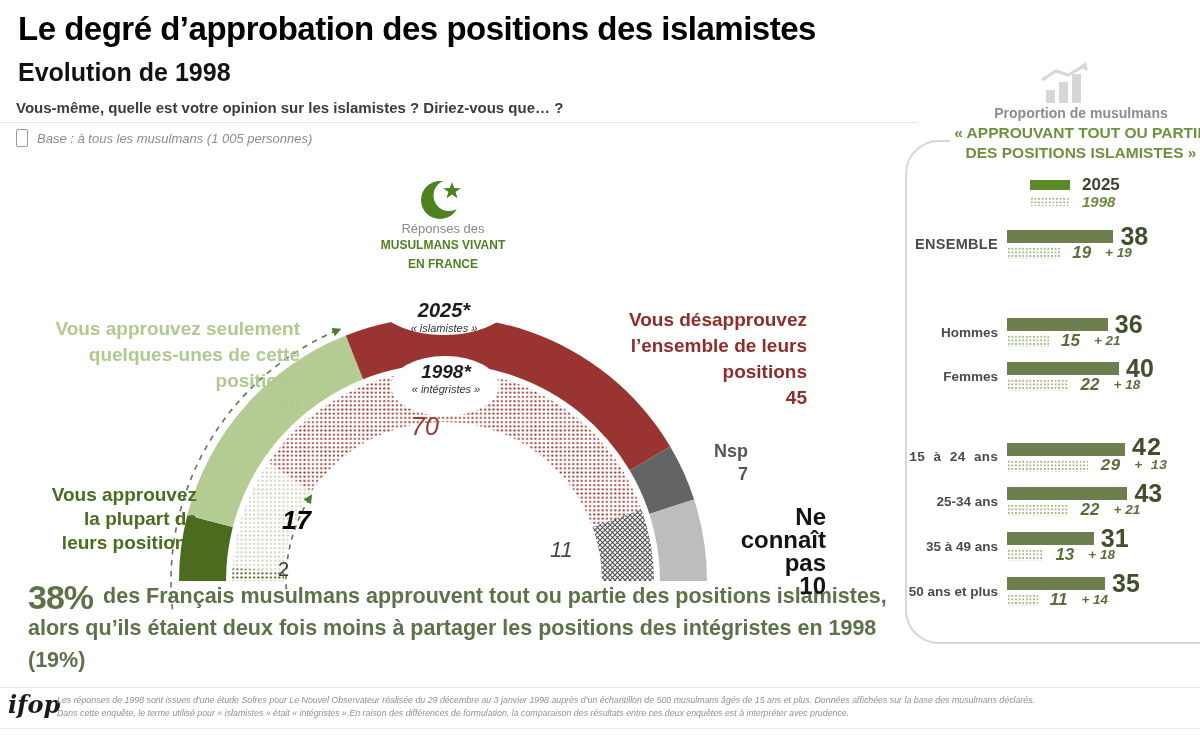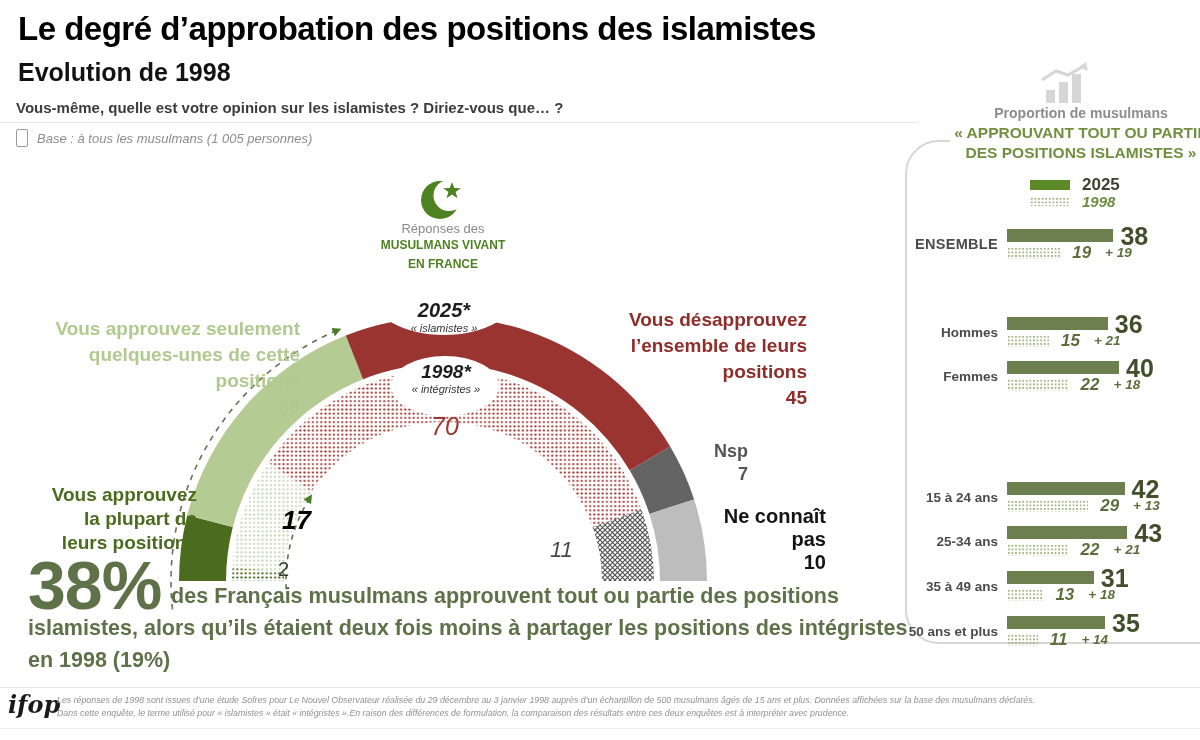--- a/index.html
+++ b/index.html
@@ -23,27 +23,27 @@
   .badge{left:358px;top:221px;width:170px;text-align:center;}
   .badge .kick{font-size:13px;color:#8a8a8a;}
   .badge .l1,.badge .l2{font-size:12px;font-weight:bold;color:#4e8221;line-height:19px;}
 
   
   .glabel{text-align:right;font-weight:bold;z-index:3;}
   .lab-some{left:30px;top:316px;width:270px;font-size:19px;line-height:26px;color:#b1c98f;}
   .lab-most{left:12px;top:483px;width:185px;font-size:19px;line-height:24px;color:#4b6b1f;}
   .lab-disapprove{left:572px;top:307px;width:235px;font-size:19px;line-height:26px;color:#8e2d29;}
   .lab-nsp{left:688px;top:440px;width:60px;font-size:18px;line-height:23px;color:#555;}
-  .lab-unknown{left:714px;top:505px;width:112px;font-size:20px;line-height:23px;color:#141414;}
+  .lab-unknown{left:714px;top:505px;width:112px;font-size:24px;line-height:23px;color:#141414;}
   .ring-lab{left:384px;top:299px;width:120px;text-align:center;z-index:3;}
   .ring-lab .yr{font-size:20px;font-weight:bold;font-style:italic;color:#1d1d1d;}
   .ring-lab .sub{font-size:11px;font-style:italic;color:#333;}
   .ring-lab.r1998{top:361px;left:386px;}
   .ring-lab.r1998 .yr{font-size:19px;}
-  .n70{left:418px;top:412px;width:54px;text-align:center;font-size:25px;font-style:italic;color:#9a3a34;z-index:3;}
+  .n70{left:398px;top:412px;width:54px;text-align:center;font-size:25px;font-style:italic;color:#9a3a34;z-index:3;}
   .n17{left:282px;top:505px;width:40px;font-size:26px;font-style:italic;color:#000000;font-weight:bold;z-index:3;}
   .n2{left:278px;top:558px;width:30px;font-size:20px;color:#3a3f2e;z-index:3;}
   .n11{left:550px;top:537px;width:44px;font-size:22px;font-style:italic;color:#4a4a4a;z-index:3;}
 
   
   .card{left:905px;top:140px;width:330px;height:500px;border:2px solid #d6d6d6;border-radius:34px;}
   .chart-icon{left:1038px;top:62px;}
   .panel-head{left:950px;top:103px;width:262px;text-align:center;background:#fff;padding:2px 0;}
   .panel-head .kick{font-size:14px;font-weight:bold;color:#8c8c8c;margin-bottom:2px;}
   .panel-head .t{font-size:15.5px;font-weight:bold;color:#70903f;line-height:20px;}
@@ -53,35 +53,35 @@
   .legend .swd{width:40px;height:9px;margin-right:12px;}
   .legend .y25{font-size:17px;font-weight:bold;color:#39442a;}
   .legend .y98{font-size:15px;font-weight:bold;font-style:italic;color:#6d8c42;}
 
   .rows{left:908px;top:229px;width:292px;}
   .prow{display:flex;}
   .prow .rlabel{width:90px;text-align:right;margin-right:9px;align-self:center;
                 font-size:13.5px;font-weight:bold;color:#4b4b4b;}
   .prow.ens .rlabel{font-size:14.5px;letter-spacing:0.3px;}
   .bars{flex:1;}
-  .bar-line{height:14px;display:flex;align-items:flex-start;}
+  .bar-line{height:14px;display:flex;align-items:flex-end;}
   .solidbar{height:13px;background:#6d7f4f;}
   .bignum{font-size:25px;font-weight:bold;color:#434f2c;margin-left:7px;line-height:14px;}
   .dot-line{height:13px;margin-top:3px;display:flex;align-items:center;}
   .dotbar{height:12px;background-image:radial-gradient(circle,#a3b681 1.05px,transparent 1.25px);background-size:3.6px 3.6px;}
   .dotnum{font-size:17px;font-weight:bold;font-style:italic;color:#5c6f3a;margin-left:12px;line-height:13px;}
   .diff{font-size:13.5px;font-style:italic;font-weight:bold;color:#5c6f3a;margin-left:14px;line-height:13px;}
   .mt-sm{margin-top:14px;}
   .mt-lg{margin-top:58px;}
-  .mt-lg2{margin-top:91px;}
+  .mt-lg2{margin-top:51px;font-family:Liberation Mono, monospace;}
   .mt-sm2{margin-top:15px;}
 
   
   .summary{left:28px;top:580px;width:880px;font-size:21.5px;line-height:32px;font-weight:bold;color:#5e7148;}
-  .summary .big{font-size:68px;line-height:0;vertical-align:-6px;letter-spacing:-1px;margin-right:10px;}
+  .summary .big{font-size:34px;line-height:0;vertical-align:-6px;letter-spacing:-1px;margin-right:10px;}
 
   
   .footer-line{left:0;top:687px;width:1200px;height:1px;background:#e3e3e3;}
   .footer-line2{left:0;top:728px;width:1200px;height:1px;background:#ececec;}
   .ifop{left:8px;top:690px;font-family:"DejaVu Serif",serif;font-style:italic;font-weight:bold;font-size:24px;color:#1a1a1a;}
   .notes{left:57px;top:694px;width:1135px;font-size:8.8px;line-height:13px;font-style:italic;color:#909090;}
 </style>
 </head>
 <body>
 

